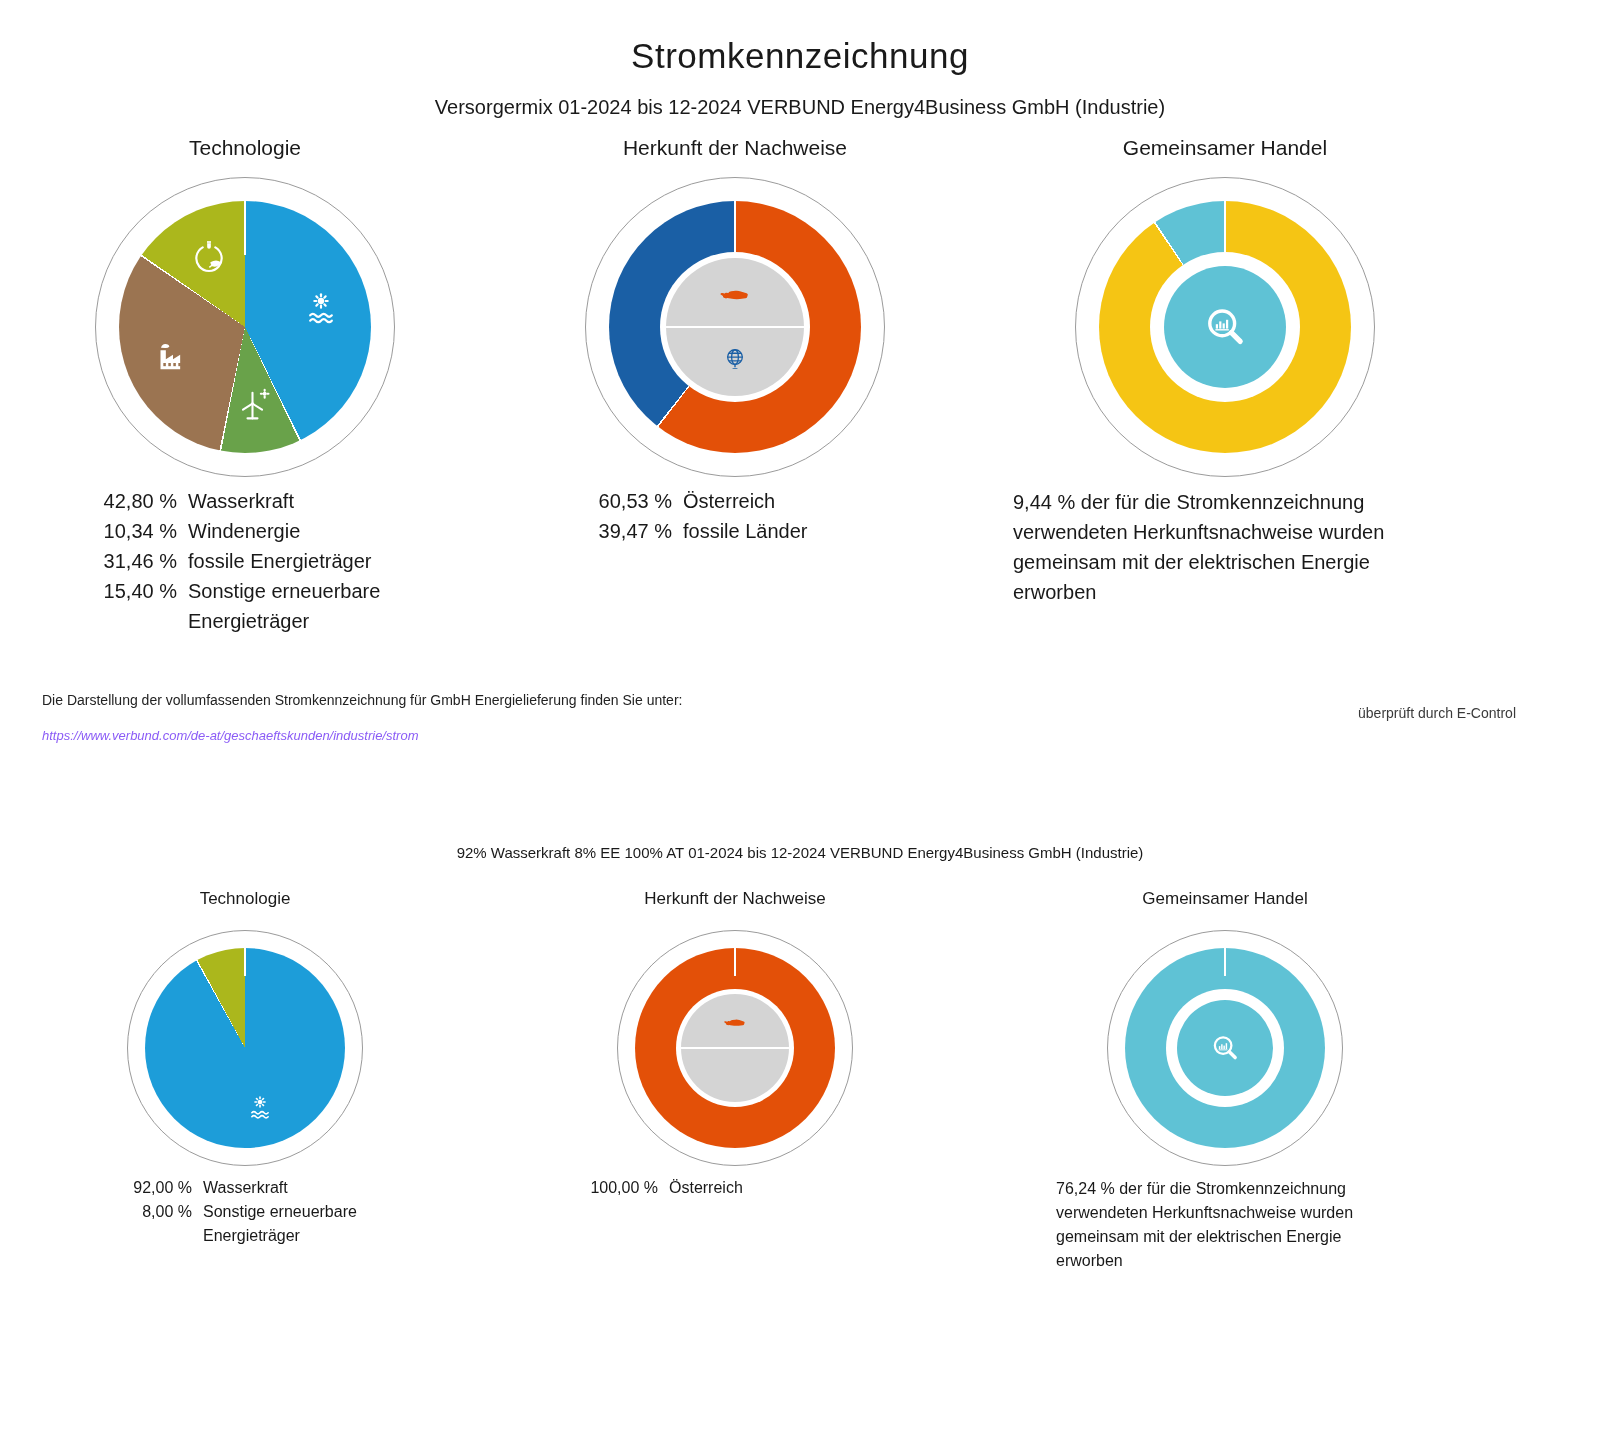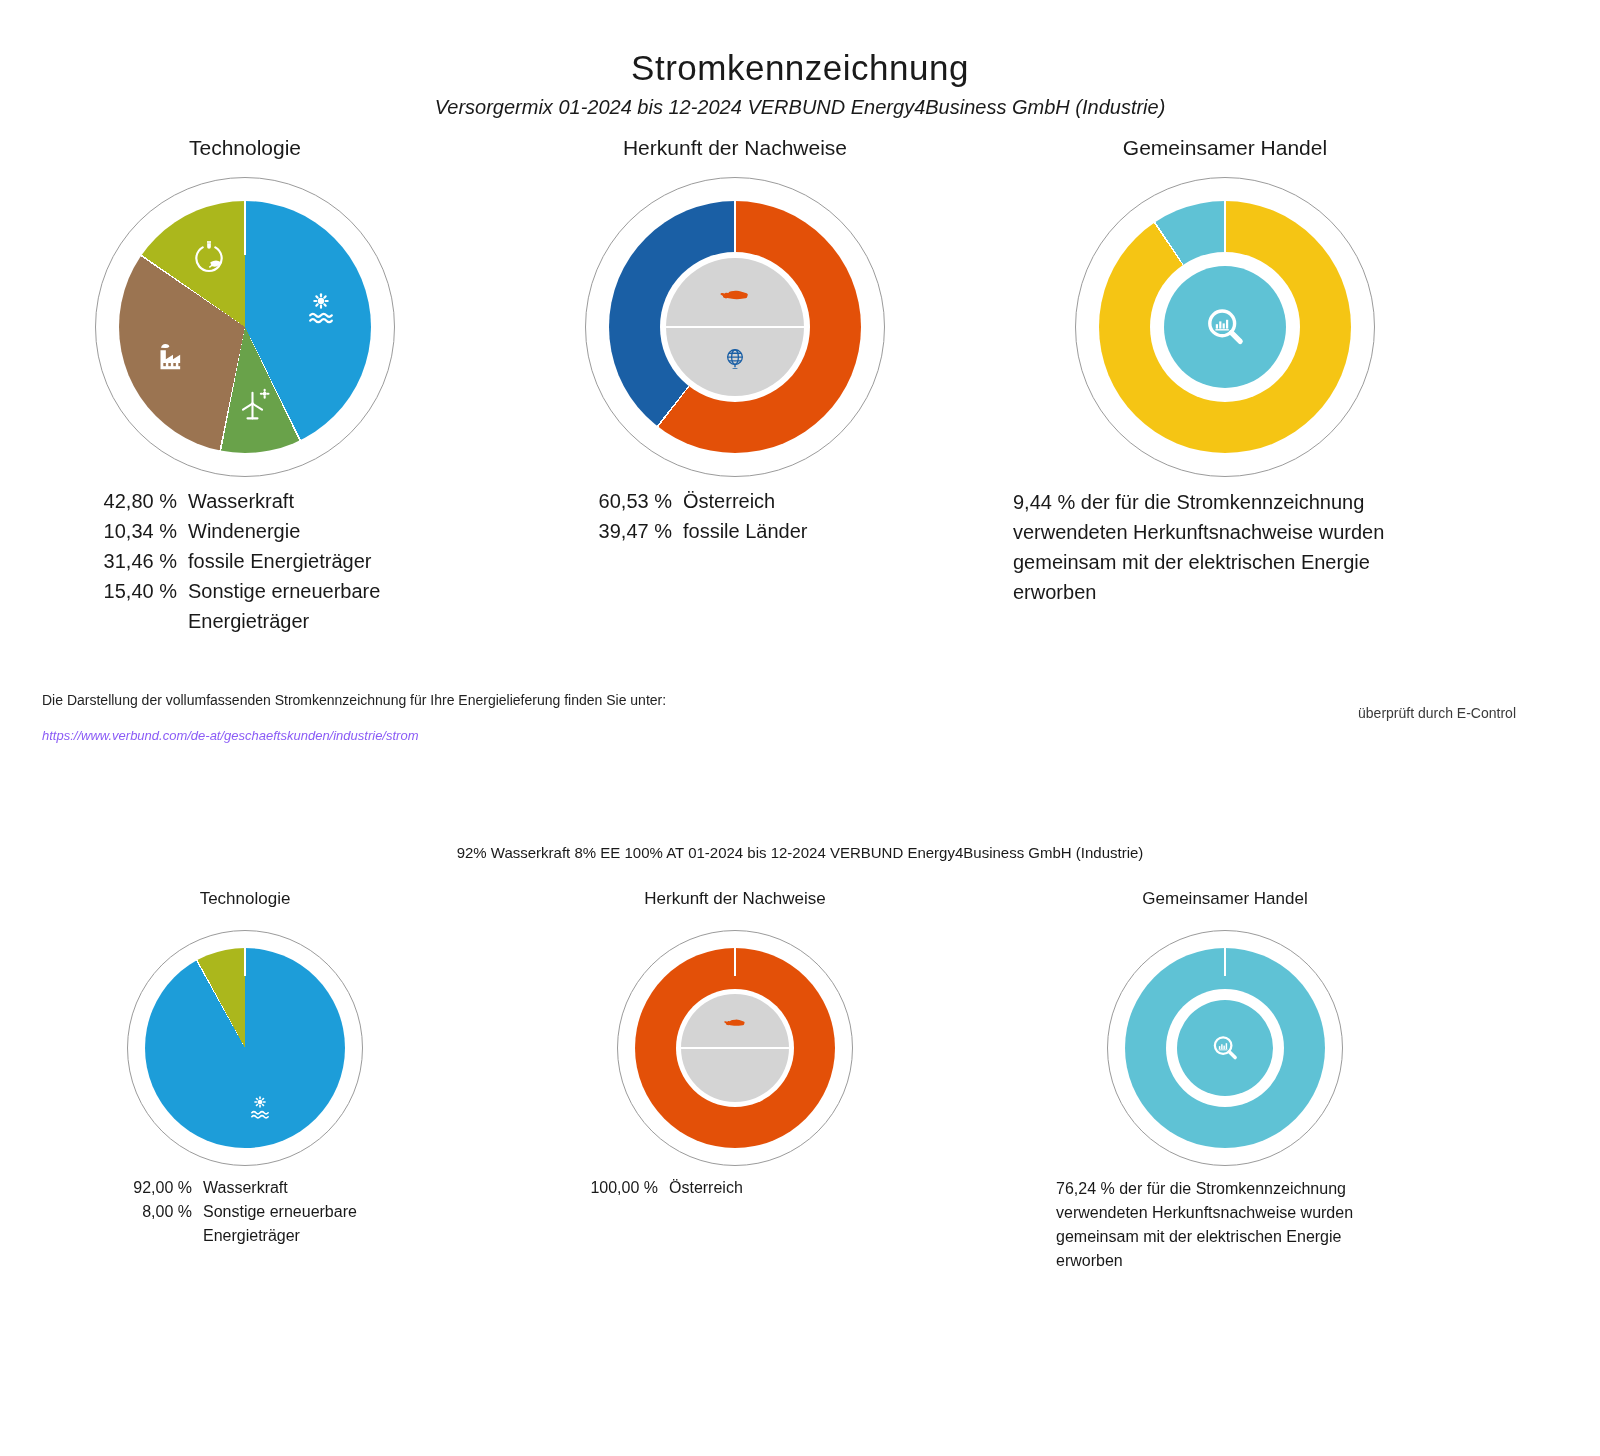--- a/index.html
+++ b/index.html
@@ -1,21 +1,21 @@
 <!DOCTYPE html>
 <html><head>
 <meta charset="utf-8">
 <style>
   html,body{margin:0;padding:0;background:#fff;}
   .page{position:relative;width:1600px;height:1456px;background:#ffffff;
         font-family:"Liberation Sans",sans-serif;color:#1a1a1a;overflow:hidden;}
   .abs{position:absolute;}
   .center-text{position:absolute;left:0;width:100%;text-align:center;}
-  .doc-title{top:48px;font-size:35px;letter-spacing:0.5px;}
-  .doc-subtitle{top:96px;font-size:20px;font-style:italic;}
+  .doc-title{top:36px;font-size:35px;letter-spacing:0.5px;}
+  .doc-subtitle{top:96px;font-size:20px;}
   .prod-title{top:796px;font-size:27px;}
   .prod-subtitle{top:844px;font-size:15px;}
   .col-title{position:absolute;text-align:center;width:440px;}
   .row1-title{top:136px;font-size:21px;}
   .row2-title{top:889px;font-size:17px;}
   .chart-canvas{position:absolute;}
   .outer-ring{position:absolute;inset:0;border-radius:50%;background:#fff;border:1px solid #9b9b9b;box-sizing:border-box;}
   .pie{position:absolute;border-radius:50%;}
   .donut-hole{position:absolute;border-radius:50%;background:#ffffff;}
   .center-disc{position:absolute;border-radius:50%;background:#d4d4d4;overflow:hidden;}
@@ -189,21 +189,21 @@
         <span class="legend-label">fossile Länder</span>
       </div>
     </div>
   <div class="legend-para para-lg" style="left:1013px;top:487px;width:460px;">
       <div>9,44 % der für die Stromkennzeichnung</div>
       <div>verwendeten Herkunftsnachweise wurden</div>
       <div>gemeinsam mit der elektrischen Energie</div>
       <div>erworben</div>
     </div>
 
-  <div class="abs footer-line1">Die Darstellung der vollumfassenden Stromkennzeichnung für Ihre Energielieferung finden Sie unter:</div>
+  <div class="abs footer-line1">Die Darstellung der vollumfassenden Stromkennzeichnung für GmbH Energielieferung finden Sie unter:</div>
   <div class="abs footer-line2">https://www.verbund.com/de-at/geschaeftskunden/industrie/strom</div>
   <div class="abs verified">überprüft durch E-Control</div>
 
   <div class="center-text prod-subtitle">92% Wasserkraft 8% EE 100% AT 01-2024 bis 12-2024 VERBUND Energy4Business GmbH (Industrie)</div>
 
   <div class="col-title row2-title" style="left:25px;">Technologie</div>
   <div class="col-title row2-title" style="left:515px;">Herkunft der Nachweise</div>
   <div class="col-title row2-title" style="left:1005px;">Gemeinsamer Handel</div>
 
   <div class="chart-canvas sm" style="left: 127px; top: 930px; height: 236px; width: 236px;">

